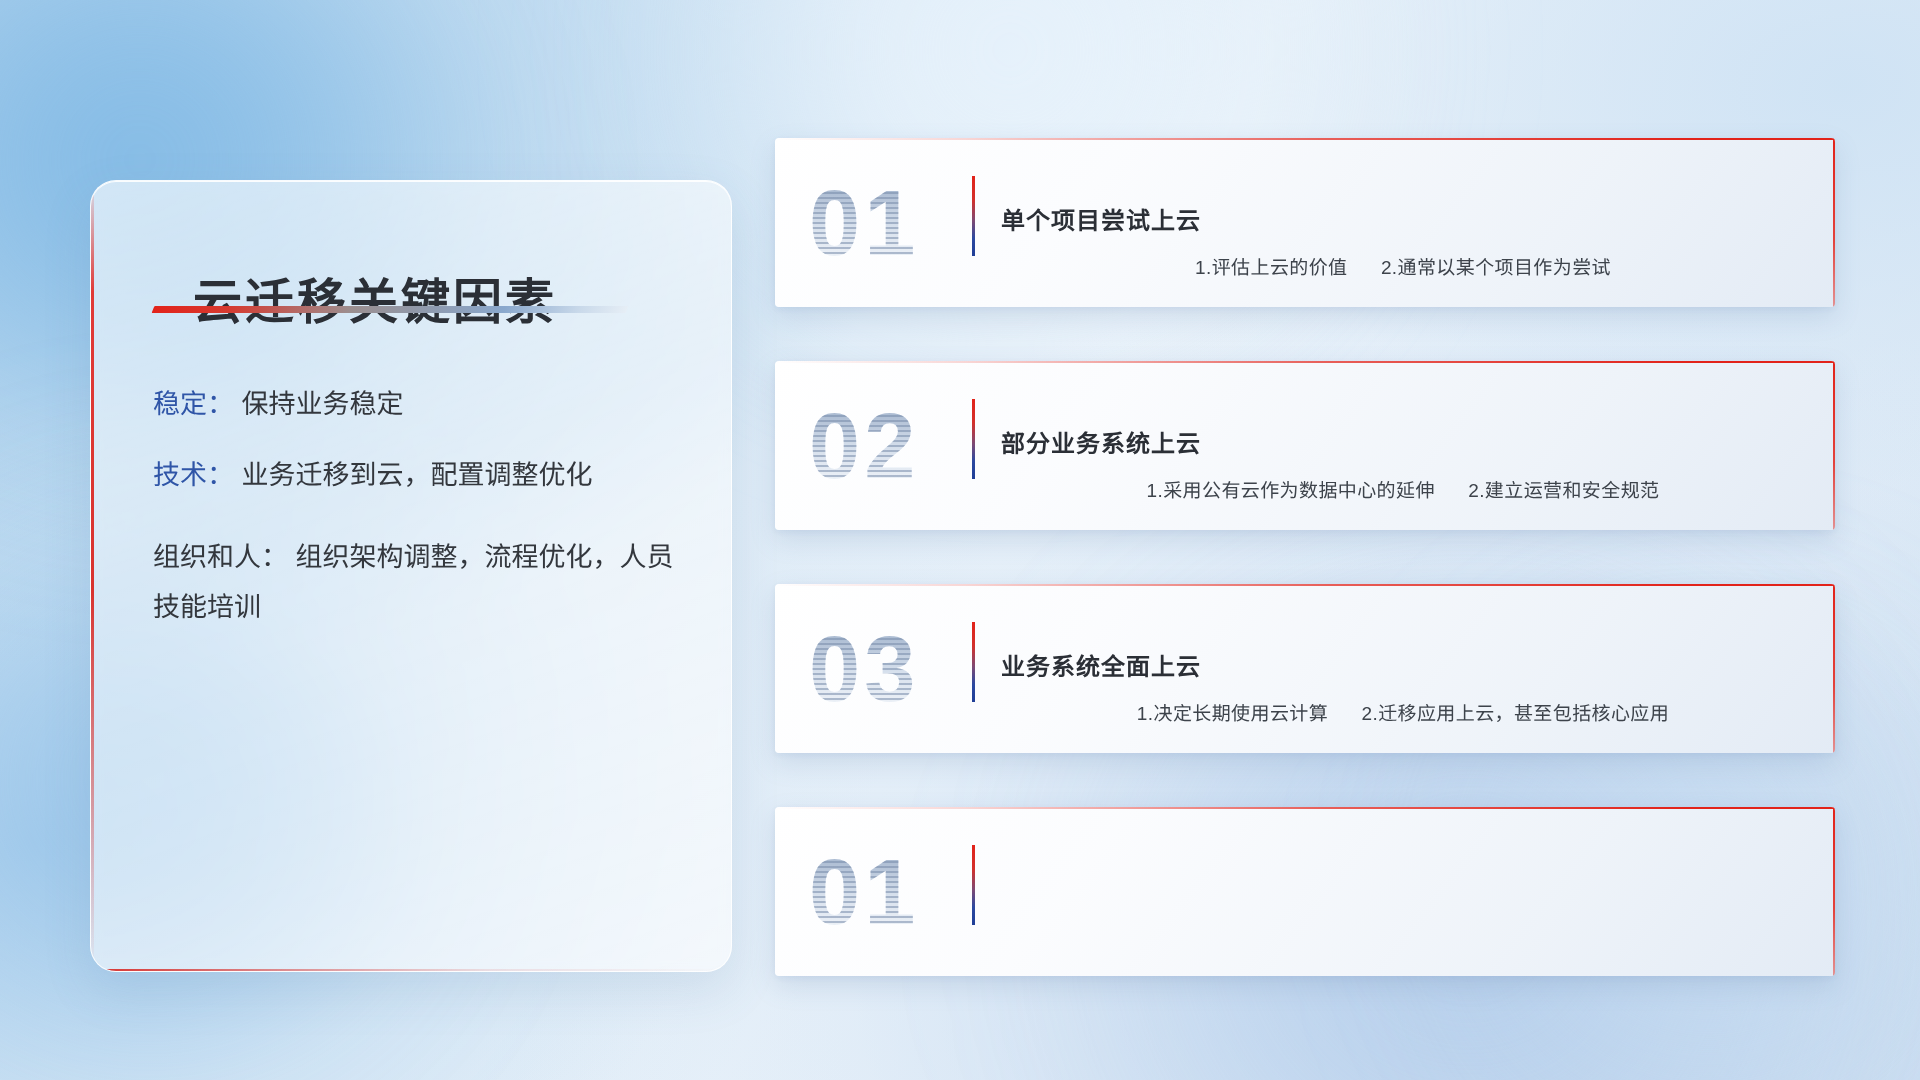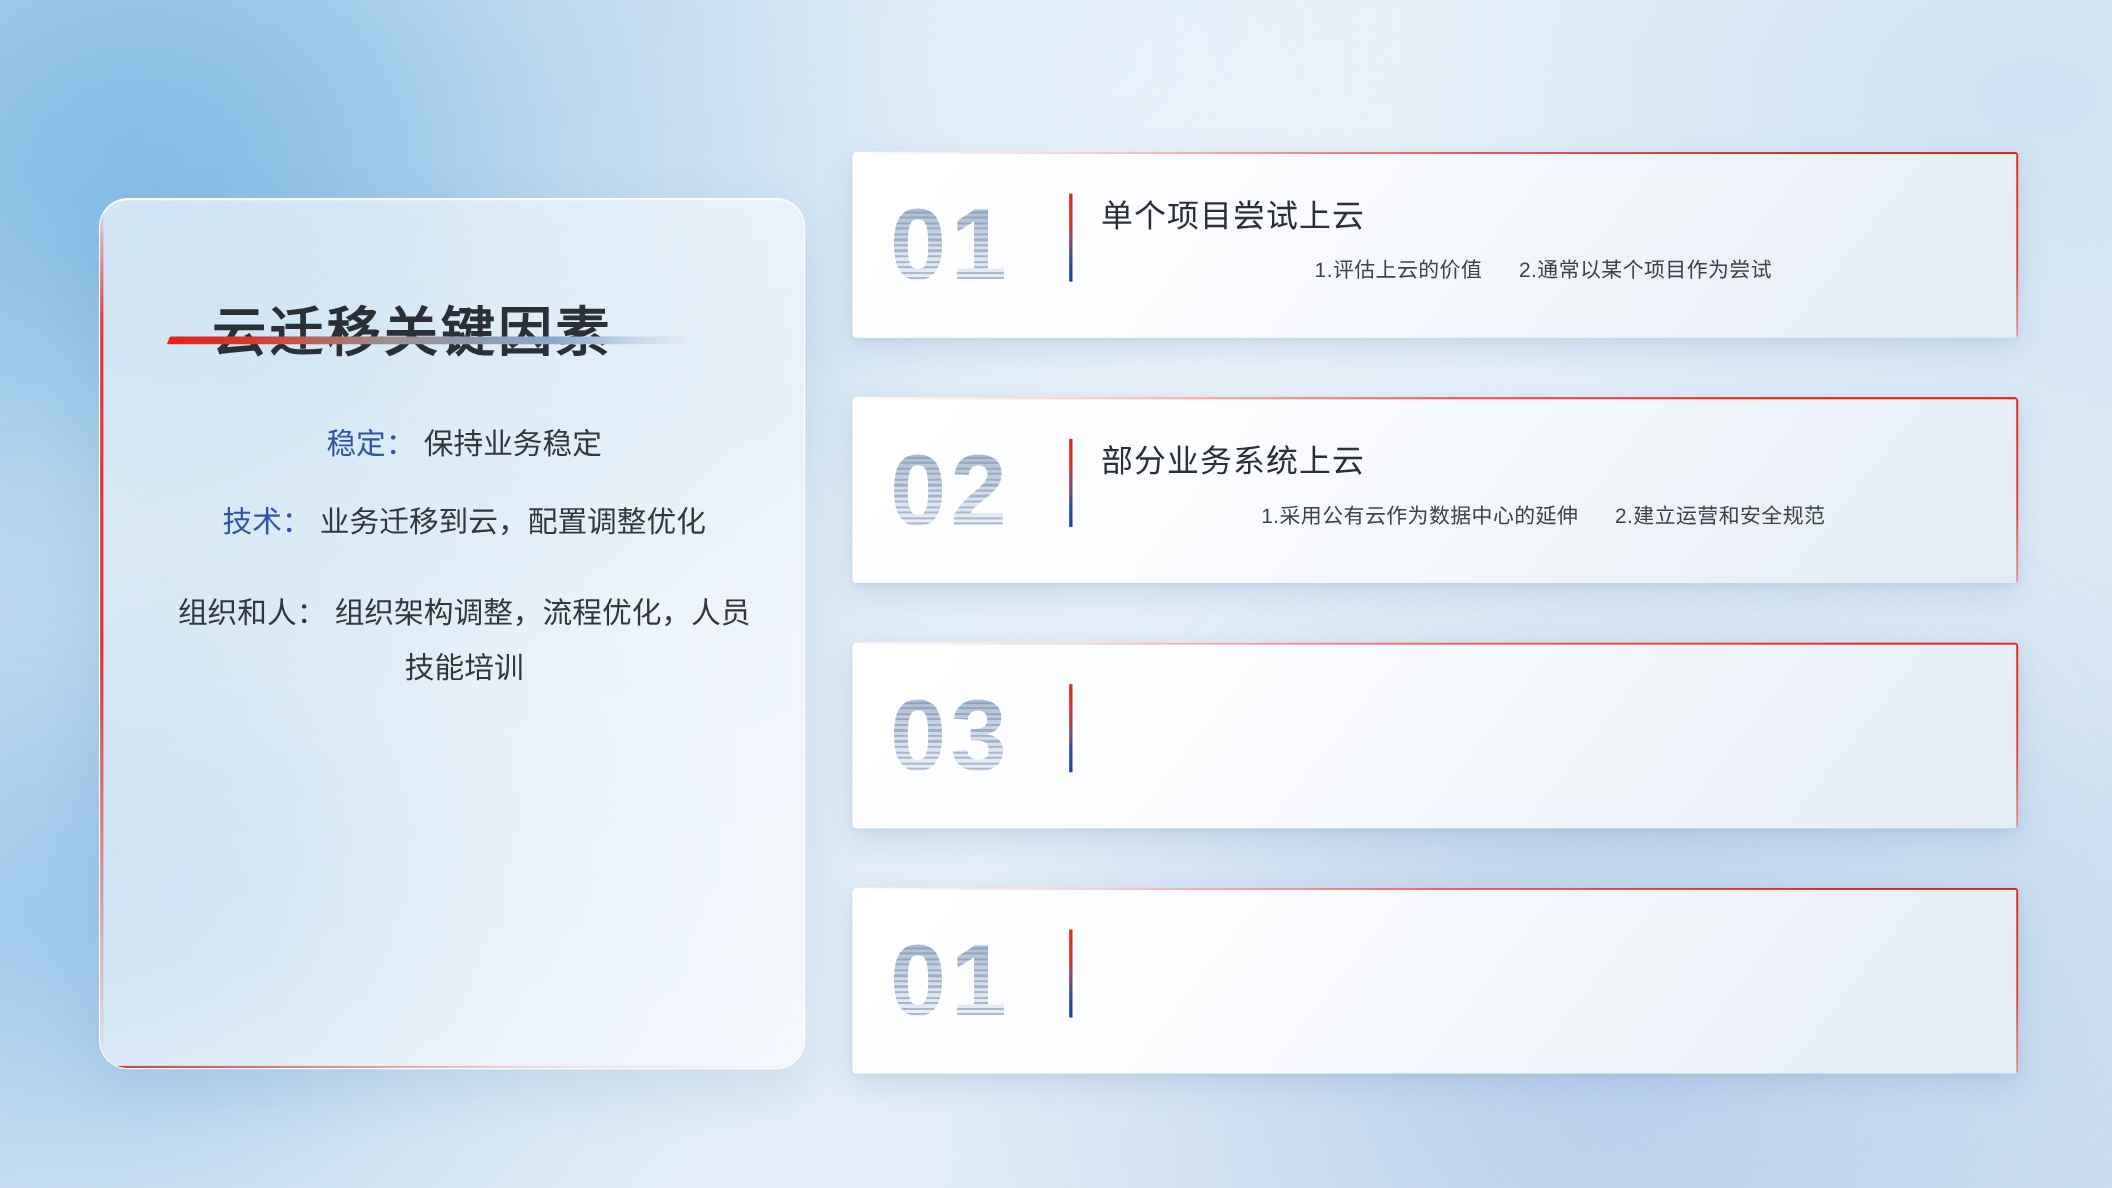--- a/index.html
+++ b/index.html
@@ -91,21 +91,20 @@
     background: linear-gradient(90deg, #e2231a 0%, #d63a30 16%, #9b8f90 42%, #8f9aae 58%, #8aa8cd 74%, #c9d9ea 90%, #e6eef6 100%);
     transform: skewX(-22deg);
     border-radius: 1px;
   }
 
   .factor-list {
     position: absolute;
     left: 62px;
     top: 210px;
     right: 40px;
-    text-align: center;
   }
   .factor-row {
     font-size: 27px;
     line-height: 1.0;
     color: #33373d;
     margin-bottom: 44px;
     white-space: nowrap;
   }
   .factor-row:last-child { margin-bottom: 0; }
   .factor-label { font-weight: 400; }
@@ -176,26 +175,27 @@
     background: linear-gradient(180deg, #e2231a 0%, #d3302b 30%, #7d4a74 56%, #2c49a0 78%, #1f3e96 100%);
   }
 
   .card-body {
     position: absolute;
     left: 226px;
     top: 34px;
     right: 30px;
   }
   .card-title {
-    font-size: 29px;
-    font-weight: 400;
+    font-size: 24px;
+    font-weight: 700;
     letter-spacing: 1px;
     color: #2b2f36;
     margin-bottom: 16px;
     white-space: nowrap;
+    margin-top: 29px;
   }
   .card-desc {
     font-size: 19px;
     color: #3d434b;
     letter-spacing: 0.4px;
     white-space: nowrap;
     text-align: center;
   }
   .card-desc .gap { display: inline-block; width: 22px; }
 </style>
@@ -260,20 +260,28 @@
           <span>1.采用公有云作为数据中心的延伸</span>
           <span class="gap"></span>
           <span>2.建立运营和安全规范</span>
         </div>
       </div>
     </article>
 
     <article class="card">
       <div class="card-num">03</div>
       <div class="card-divider"></div>
+      <div class="card-body">
+        <div class="card-title">业务系统全面上云</div>
+        <div class="card-desc">
+          <span>1.决定长期使用云计算</span>
+          <span class="gap"></span>
+          <span>2.迁移应用上云，甚至包括核心应用</span>
+        </div>
+      </div>
     </article>
 
     <article class="card">
       <div class="card-num">01</div>
       <div class="card-divider"></div>
     </article>
 
   </section>
 </div>
 

